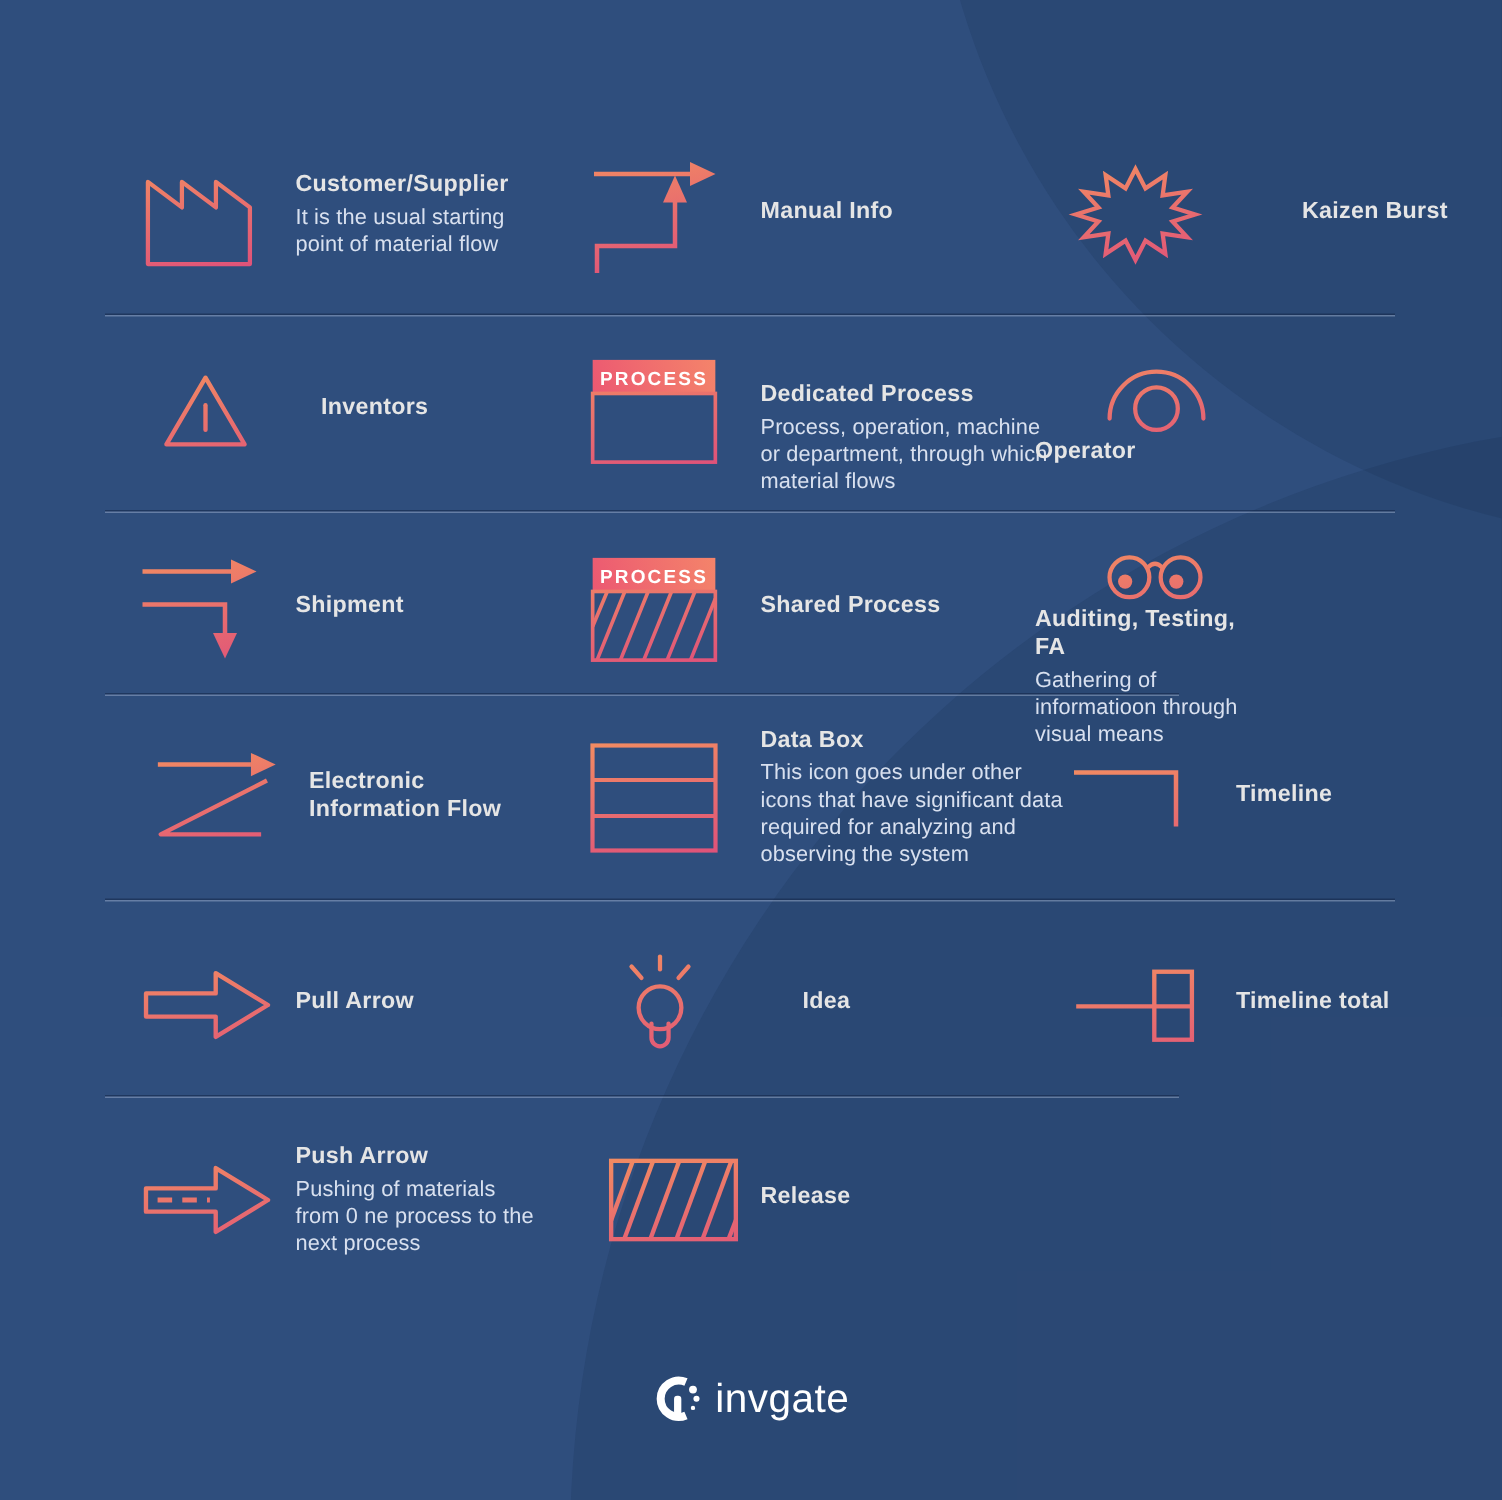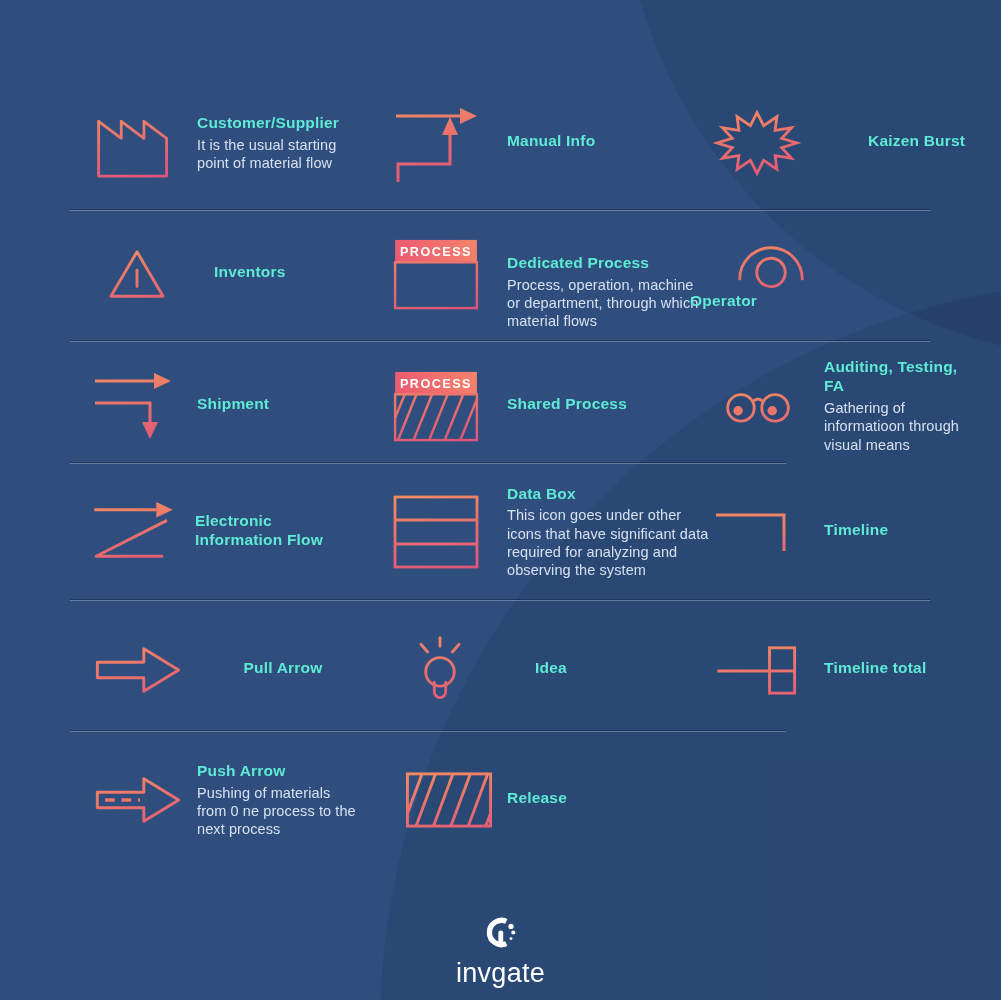--- a/index.html
+++ b/index.html
@@ -9,27 +9,27 @@
     font-family:"Liberation Sans","DejaVu Sans",sans-serif;
     -webkit-font-smoothing:antialiased;
   }
   .bg-shade{position:absolute;border-radius:50%;background:rgba(16,32,64,0.14);pointer-events:none;}
   .bg-shade.one{width:1500px;height:1500px;left:380px;top:280px;}
   .bg-shade.two{width:1000px;height:1000px;left:620px;top:-640px;}
 
   .cell{position:absolute;display:flex;align-items:center;}
   .icon-wrap{flex:0 0 auto;display:flex;align-items:center;margin-left:24px;}
   .txt{flex:0 0 auto;}
-  .title{color:#5eead4;font-size:15.5px;font-weight:700;letter-spacing:.2px;line-height:1.22;margin-bottom:3px;}
+  .title{color:#e5e5e5;font-size:15.5px;font-weight:700;letter-spacing:.2px;line-height:1.22;margin-bottom:3px;}
   .desc{color:#D8E0EF;font-size:14.5px;font-weight:400;line-height:1.26;letter-spacing:.1px;}
   .desc:empty{display:none;}
 
   .divider{position:absolute;height:1px;background:rgba(185,200,225,0.40);box-shadow:0 -1px 0 rgba(18,36,70,0.55);}
 
-  .footer{position:absolute;left:0;top:916px;width:100%;display:flex;align-items:center;justify-content:center;gap:9px;flex-direction:column;}
+  .footer{position:absolute;left:0;top:916px;width:100%;display:flex;align-items:center;justify-content:center;gap:9px;}
   .brand-text{color:#FFFFFF;font-size:27px;font-weight:500;letter-spacing:.3px;}
 
   svg{display:block;overflow:visible;}
   .stroke{stroke:url(#g1);fill:none;stroke-width:3;}
   .fillg{fill:url(#g1);stroke:none;}
 </style>
 </head>
 <body>
 
 <svg width="0" height="0" style="position:absolute" aria-hidden="true">
@@ -161,39 +161,39 @@
       </g>
       <text x="45" y="20" text-anchor="middle" fill="#FFFFFF" font-size="13" font-weight="600" letter-spacing="1.5" font-family="Liberation Sans, sans-serif">PROCESS</text>
     </svg>
   </div>
   <div class="txt" style="width:200px;">
     <div class="title">Shared Process</div>
 
   </div>
 </div>
 
-<div class="cell" style="left:690px;top:362px;height:88px;">
+<div class="cell" style="left:690px;top:362px;height:88px;flex-direction:column;">
   <div class="icon-wrap" style="width:110px;padding-left:8px;box-sizing:border-box;">
     <svg width="72" height="42" viewBox="0 0 76 44">
       <circle class="stroke" cx="20" cy="24" r="14"></circle>
       <circle class="stroke" cx="56" cy="24" r="14"></circle>
       <circle class="fillg" cx="17" cy="27" r="5"></circle>
       <circle class="fillg" cx="53" cy="27" r="5"></circle>
       <path class="stroke" d="M33 17 Q38 12 43 17"></path>
     </svg>
   </div>
   <div class="txt" style="width:158px;">
     <div class="title">Auditing, Testing, FA</div>
     <div class="desc">Gathering of informatioon through visual means</div>
   </div>
 </div>
 
 <div class="divider" style="left:70px;top:463px;width:716px;"></div>
 
-<div class="cell" style="left:66px;top:486px;height:92px;">
+<div class="cell" style="left:77px;top:486px;height:92px;">
   <div class="icon-wrap" style="width:105px;">
     <svg width="88" height="64" viewBox="0 0 90 66">
       <path class="stroke" d="M4 10 H68"></path>
       <polygon class="fillg" points="68,2 68,18 85,10"></polygon>
       <path class="stroke" stroke-linejoin="round" d="M79 21 L6 58 H75"></path>
     </svg>
   </div>
   <div class="txt" style="width:152px;">
     <div class="title">Electronic Information Flow</div>
   </div>
@@ -225,21 +225,21 @@
 </div>
 
 <div class="divider" style="left:70px;top:600px;width:860px;"></div>
 
 <div class="cell" style="left:68px;top:628px;height:84px;">
   <div class="icon-wrap" style="width:105px;">
     <svg width="92" height="60" viewBox="0 0 92 62">
       <path class="stroke" stroke-linejoin="round" d="M4 23 H52 V9 L88 31 L52 53 V39 H4 Z"></path>
     </svg>
   </div>
-  <div class="txt" style="width:172px;text-align:center;">
+  <div class="txt" style="width:172px;">
     <div class="title">Pull Arrow</div>
 
   </div>
 </div>
 
 <div class="cell" style="left:368px;top:628px;height:84px;">
   <div class="icon-wrap" style="width:115px;padding-left:18px;box-sizing:border-box;">
     <svg width="60" height="76" viewBox="0 0 60 80">
       <g class="stroke" stroke-linecap="round">
         <path d="M30 6 V15"></path>

